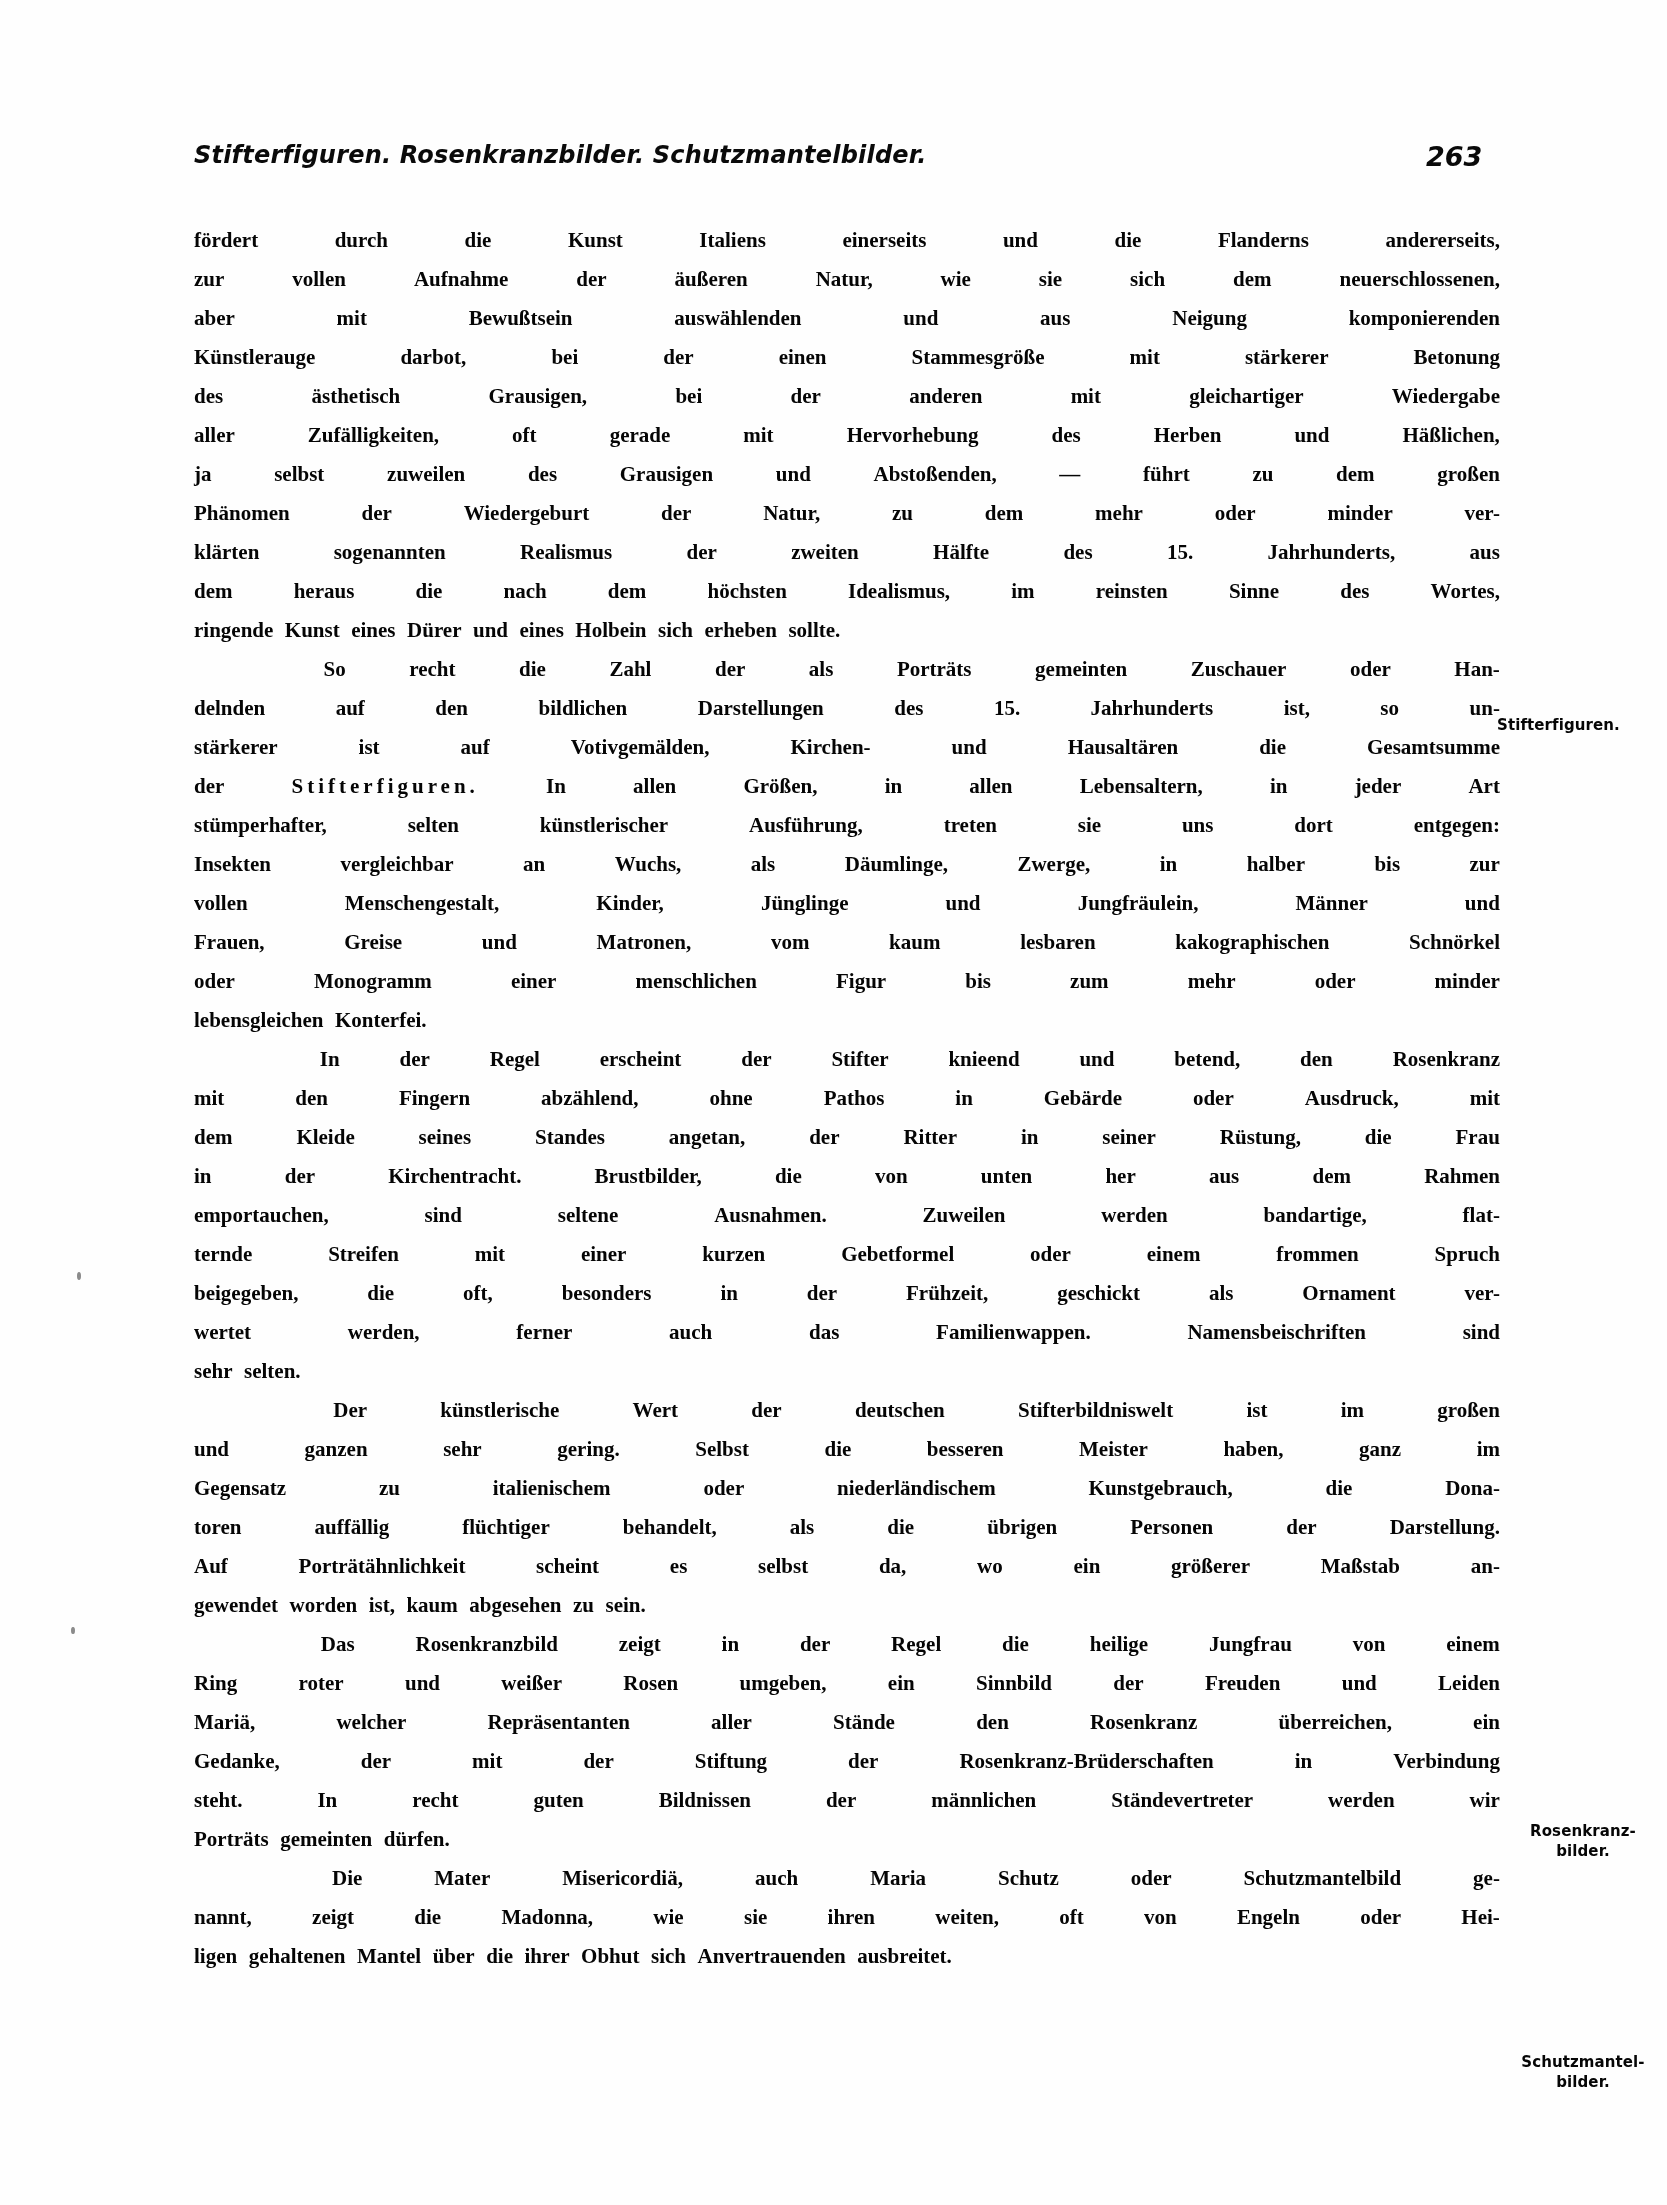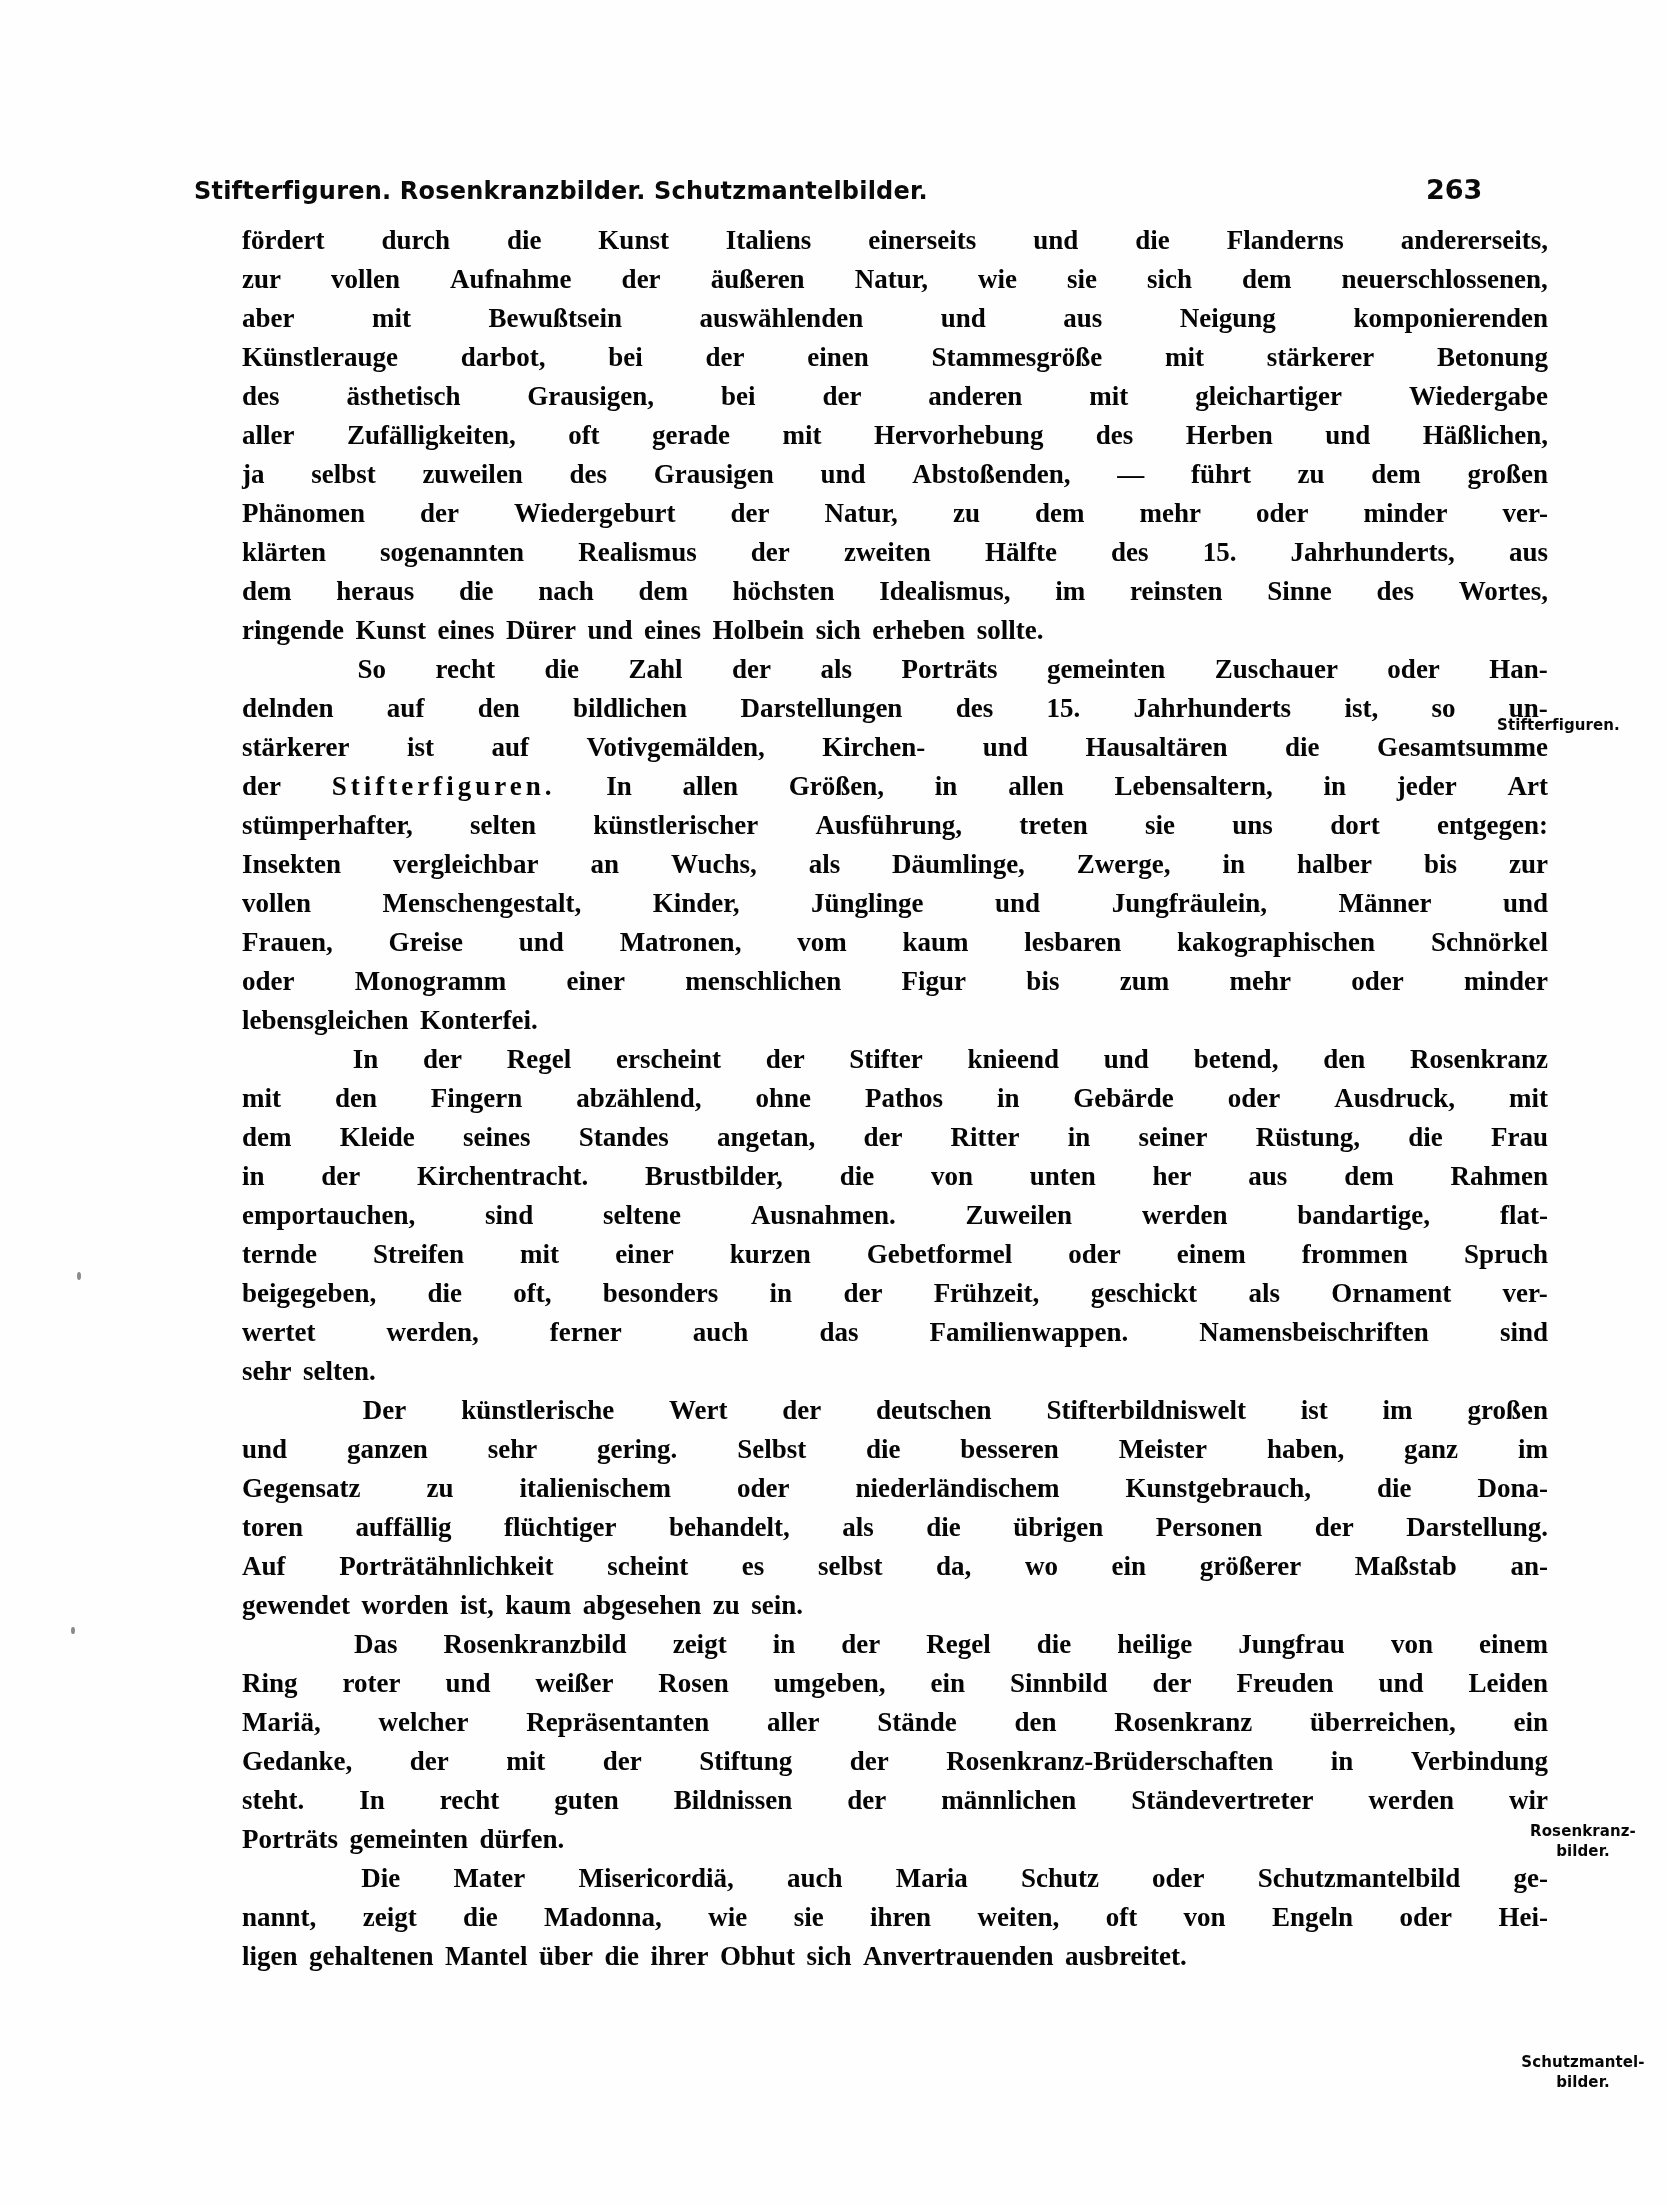--- a/index.html
+++ b/index.html
@@ -20,26 +20,27 @@
   #page {
     position: absolute;
     inset: 0;
     background: #fefefe;
   }
 
   
   #running-head {
     position: absolute;
     left: 194px;
-    top: 156px;
+    top: 141px;
     width: 1306px;
     height: 49px;
     display: flex;
-    align-items: flex-end;
+    align-items: flex-start;
     justify-content: space-between;
+    font-style: italic;
   }
   #head-title {
     font-family: "DejaVu Sans", sans-serif;
     font-weight: 700;
     font-size: 24px;
     letter-spacing: 0.2px;
     white-space: nowrap;
     color: #0a0a0a;
   }
   #head-folio {
@@ -56,26 +57,25 @@
     position: absolute;
     left: 194px;
     top: 221px;
     width: 1306px;
   }
 
   .ln {
     position: relative;
     height: 39px;
     line-height: 39px;
-    font-size: 27px;
+    font-size: 21px;
     font-weight: 700;
     color: #050505;
     white-space: nowrap;
     font-family: "Liberation Serif", serif;
-    margin-left: 48px;
   }
 
   
   .ln .row {
     display: flex;
     width: 1306px;
     justify-content: space-between;
     align-items: baseline;
   }
   .ln.loose .row { width: 1306px; }

